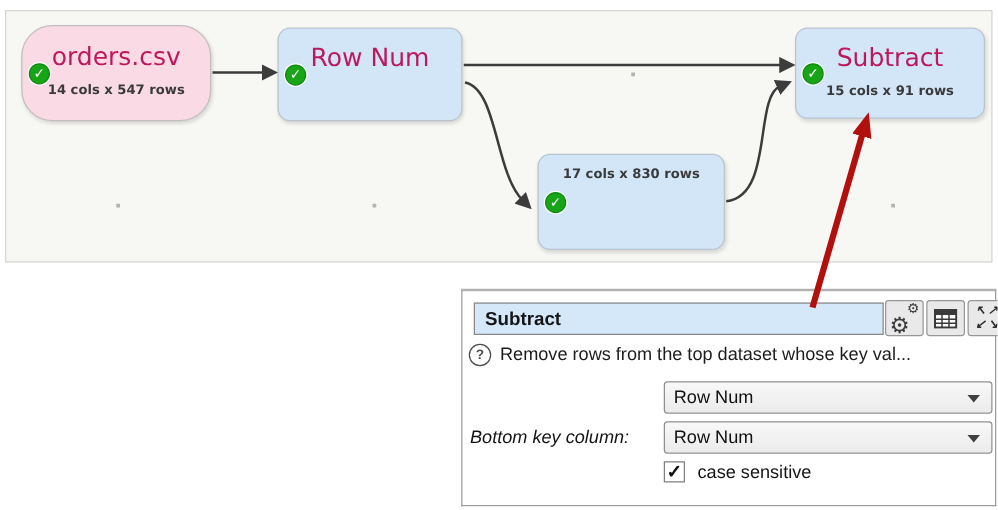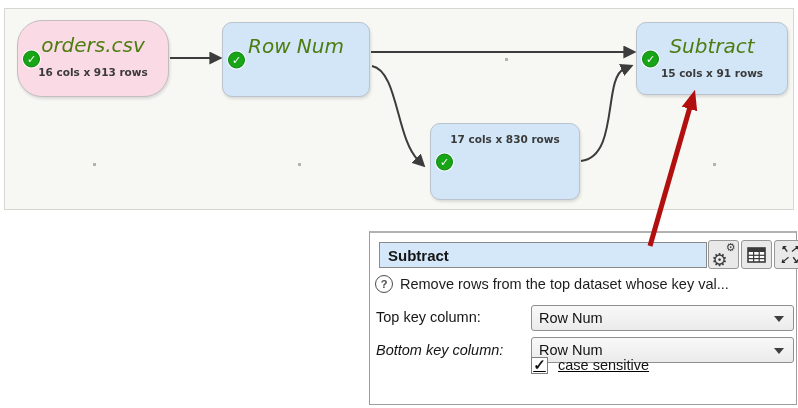--- a/index.html
+++ b/index.html
@@ -16,21 +16,21 @@
   }
 
   .node {
     position:absolute; border:1px solid #b9c4ce; border-radius:10px;
     background:#d2e6f8; box-shadow:1px 2px 3px rgba(0,0,0,.12);
     display:flex; flex-direction:column; align-items:center; z-index:20;
     font-family:"DejaVu Sans", sans-serif;
   }
   .node.source { background:#fadbe5; border-color:#c4bdc0; border-radius:25px; }
   .node-title {
-    margin-top:11px; font-size:20px; color:#4d7c0f; white-space:nowrap;font-style:italic;
+    margin-top:11px; font-size:20px; color:#be185d; white-space:nowrap;
   }
   .node-info {
     margin-top:9px; font-size:10.5px; font-weight:700; color:#3a3a3a; white-space:nowrap;
   }
   .check-badge {
     position:absolute; left:5px; top:50%; transform:translateY(-50%);
     width:17px; height:17px; border-radius:50%;
     background:#17a517; border:1px solid #0e8a0e;
     display:flex; align-items:center; justify-content:center;
     color:#ffffff; font-size:11px; font-weight:700; line-height:1;
@@ -96,21 +96,21 @@
   }
   #dd-top-key    { top:72px; }
   #dd-bottom-key { top:104px; }
   .dd-value { font-size:14.5px; color:#111111; white-space:nowrap; overflow:hidden; }
   .dd-caret {
     position:absolute; right:9px; top:50%; margin-top:-2px;
     width:0; height:0; border-left:5px solid transparent;
     border-right:5px solid transparent; border-top:6px solid #3f3f3f;
   }
 
-  .checkbox-row { position:absolute; left:161px; top:124px; display:flex; cursor:pointer;text-decoration:underline; }
+  .checkbox-row { position:absolute; left:161px; top:136px; display:flex; align-items:center; cursor:pointer; }
   .checkbox {
     width:17px; height:17px; background:#ffffff; border:1px solid #7f7f7f;
     display:flex; align-items:center; justify-content:center;
   }
   .checkbox.checked::after {
     content:"\2713"; font-size:15px; font-weight:700; color:#111111; margin-top:-2px;
   }
   .checkbox-label { margin-left:10px; font-size:14.5px; color:#141414; white-space:nowrap; }
 </style>
 </head>
@@ -119,21 +119,21 @@
 <div class="canvas">
   <div class="grid-dot" style="left:88px;  top:154px;"></div>
   <div class="grid-dot" style="left:293px; top:154px;"></div>
   <div class="grid-dot" style="left:500px; top:49px;"></div>
   <div class="grid-dot" style="left:708px; top:154px;"></div>
 </div>
 
 <div class="node source" id="node-orders">
   <span class="check-badge">✓</span>
   <div class="node-title">orders.csv</div>
-  <div class="node-info">16 cols x 913 rows</div>
+  <div class="node-info">14 cols x 547 rows</div>
 </div>
 
 <div class="node" id="node-rownum">
   <span class="check-badge">✓</span>
   <div class="node-title">Row Num</div>
 </div>
 
 <div class="node" id="node-dedupe">
   <span class="check-badge">✓</span>
   <div class="node-info">17 cols x 830 rows</div>
@@ -188,21 +188,20 @@
         <i>↙</i>
         <i>↘</i>
     </span>
   </div>
 
   <div class="help-row">
     <span class="help-circle">?</span>
     <span class="help-text">Remove rows from the top dataset whose key val...</span>
   </div>
 
-  <div class="field-label" id="label-top-key">Top key column:</div>
   <div class="dropdown" id="dd-top-key">
     <span class="dd-value">Row Num</span>
     <span class="dd-caret"></span>
   </div>
 
   <div class="field-label" id="label-bottom-key">Bottom key column:</div>
   <div class="dropdown" id="dd-bottom-key">
     <span class="dd-value">Row Num</span>
     <span class="dd-caret"></span>
   </div>

